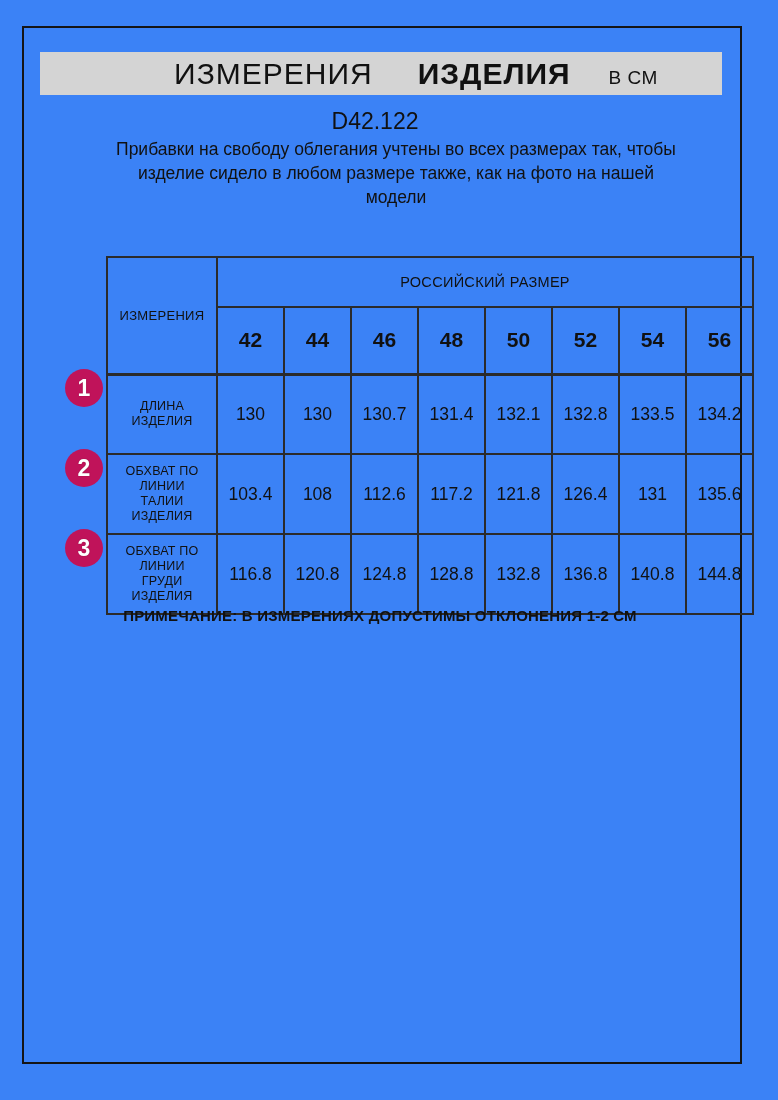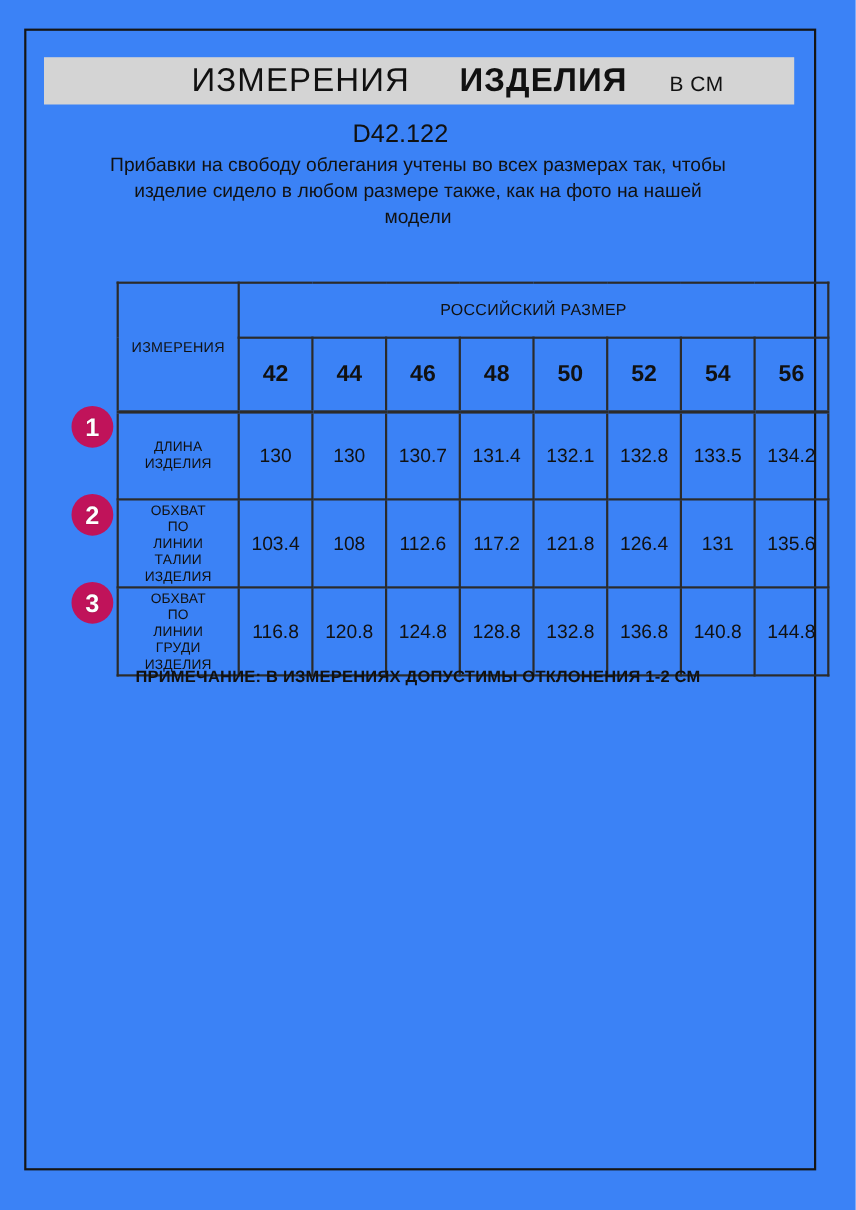--- a/index.html
+++ b/index.html
@@ -50,36 +50,37 @@
     margin-left: 45px;
   }
   .header-bar .unit {
     font-size: 19px;
     font-weight: 400;
     margin-left: 38px;
     letter-spacing: 0.5px;
   }
   .model-code {
     position: absolute;
-    left: 6px;
+    left: 17px;
     top: 108px;
     width: 716px;
     text-align: center;
     font-size: 23px;
     font-weight: 400;
   }
   .description {
     position: absolute;
     left: 22px;
     top: 137px;
     width: 716px;
     text-align: center;
     font-size: 17.5px;
     line-height: 24px;
     white-space: pre-line;
+    padding-left: 16px;
   }
   .table-wrap {
     position: absolute;
     left: 106px;
     top: 256px;
   }
   table.size-table {
     border-collapse: collapse;
     table-layout: fixed;
   }
@@ -108,21 +109,21 @@
     font-size: 21px;
     font-weight: 700;
   }
   tbody tr {
     height: 80px;
   }
   tbody tr th.row-label {
     font-size: 12.5px;
     font-weight: 400;
     line-height: 15px;
-    padding: 0 22px;
+    padding: 0 10px;
     letter-spacing: 0.2px;
   }
   tbody tr td.value-cell {
     font-size: 17.5px;
     font-weight: 400;
     padding: 0 1px;
     border-radius: 27px;
   }
   tbody tr:first-child th, tbody tr:first-child td {
     border-top-width: 3px;

